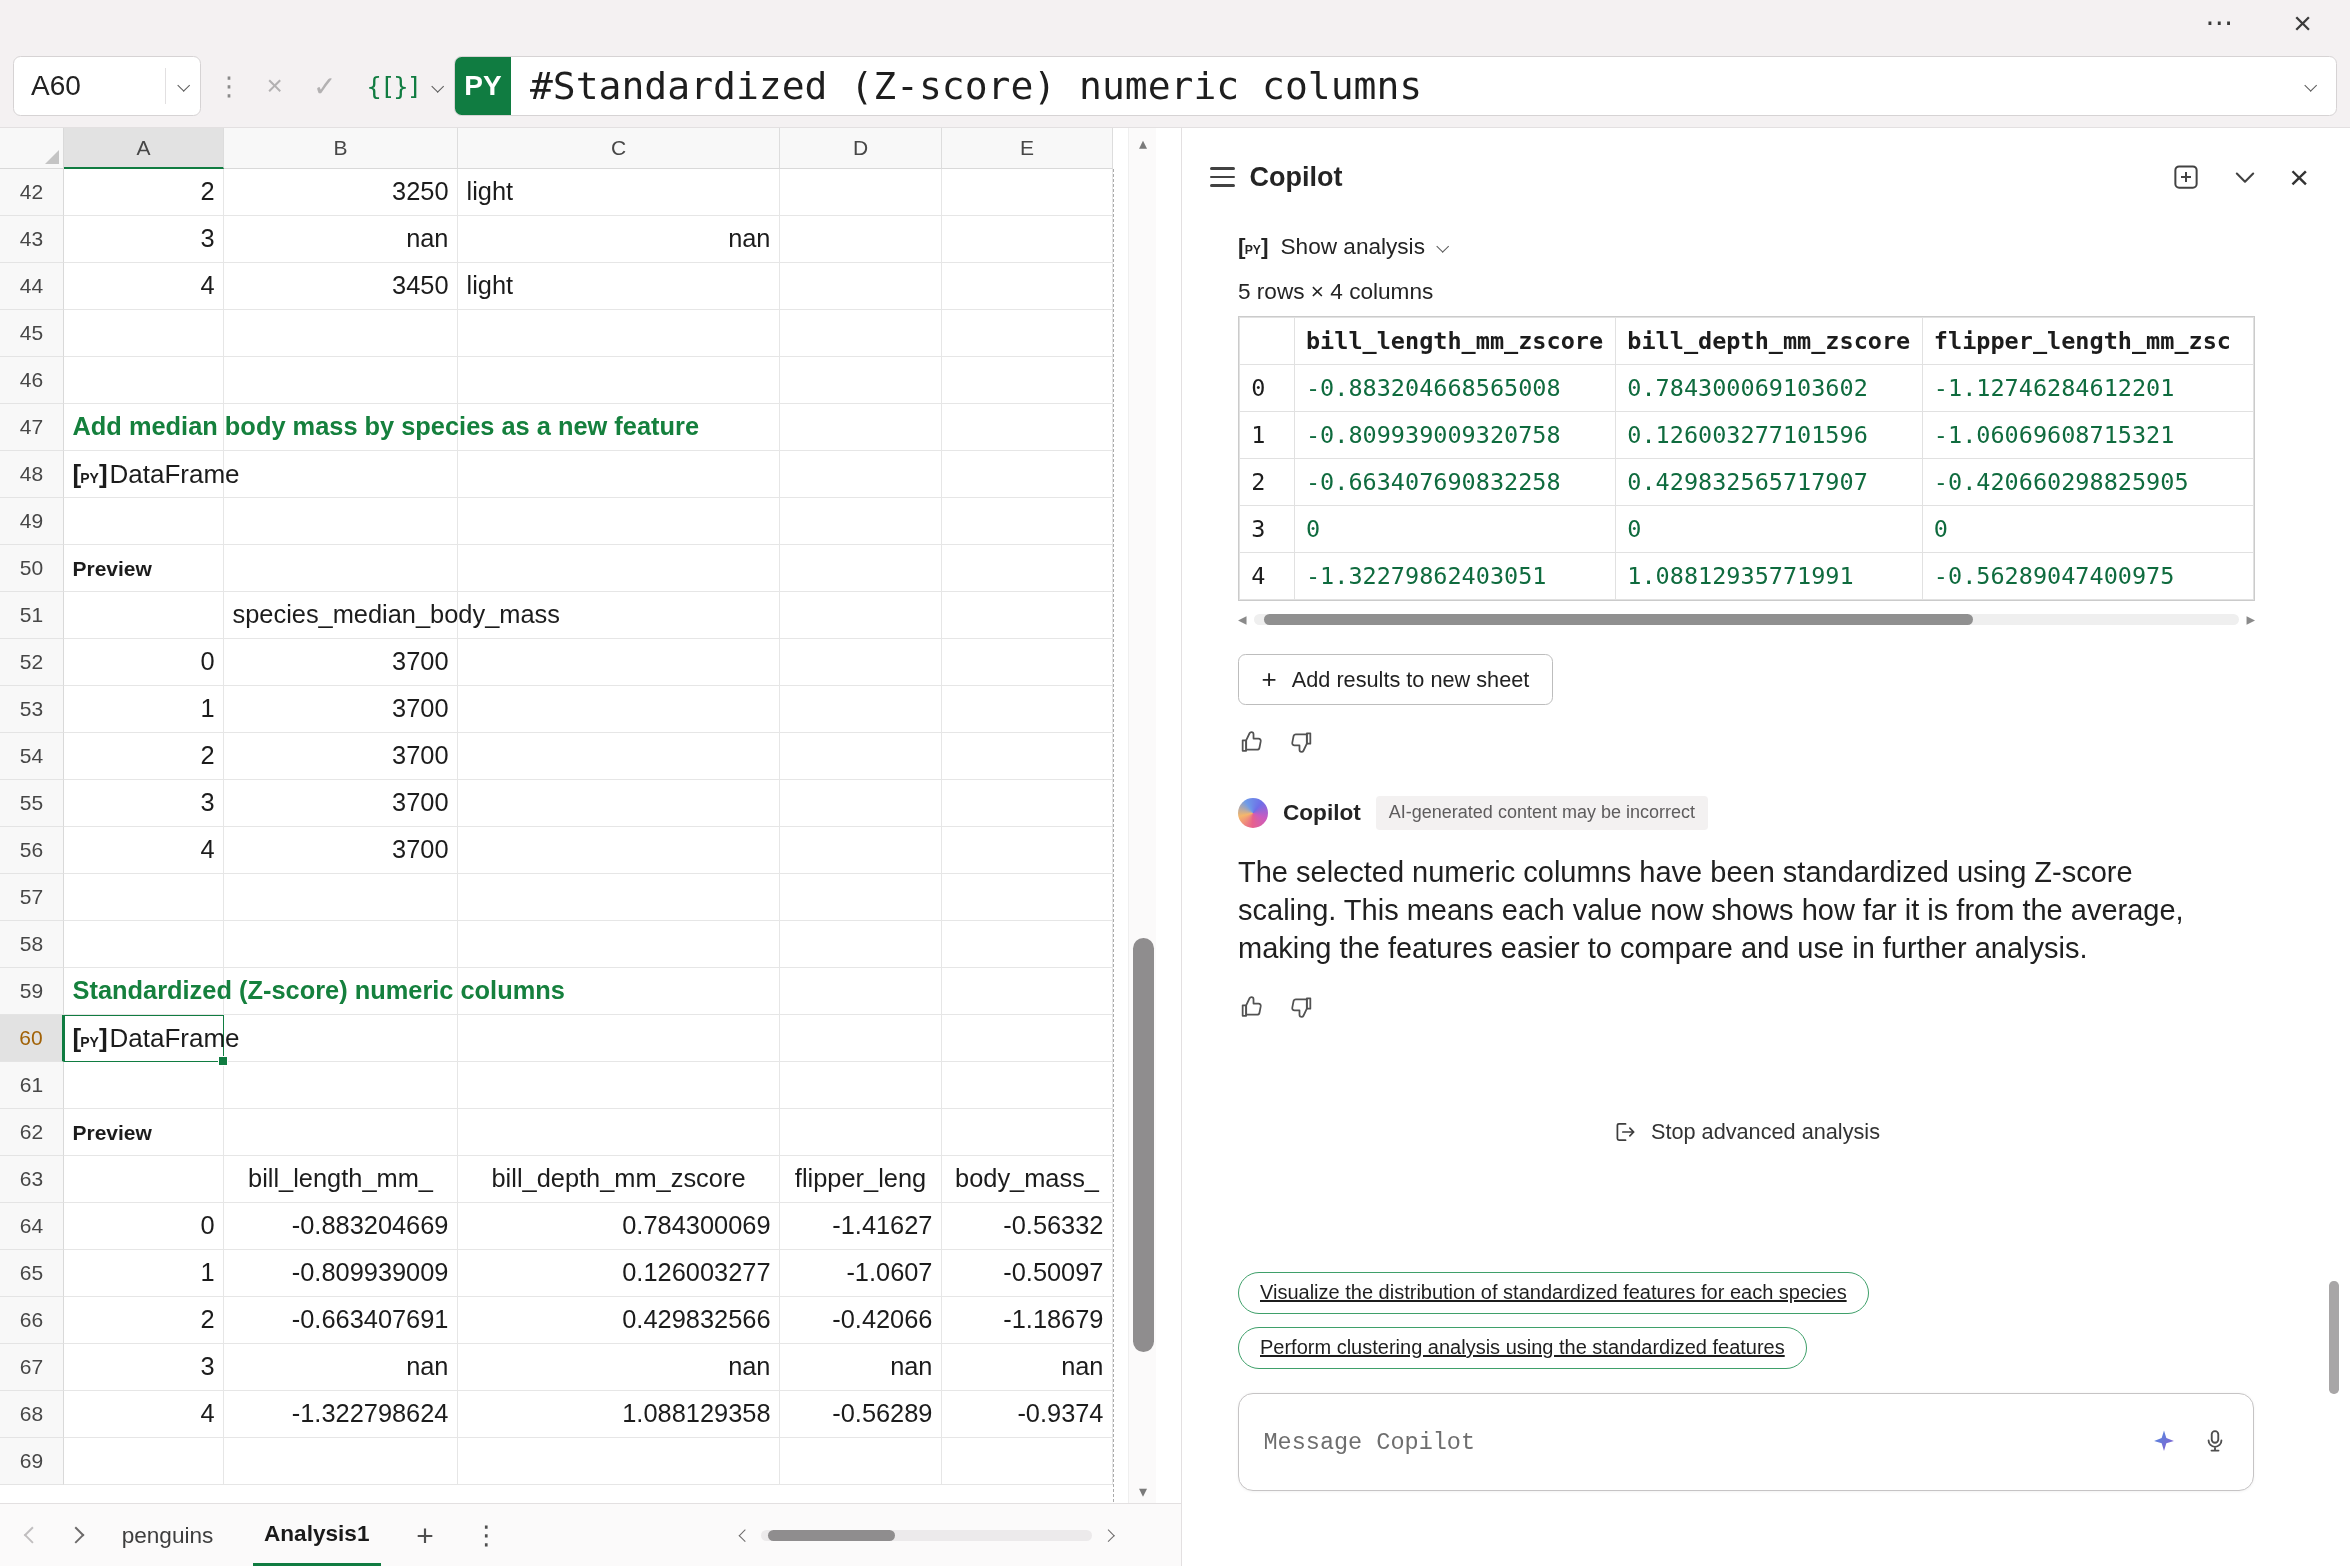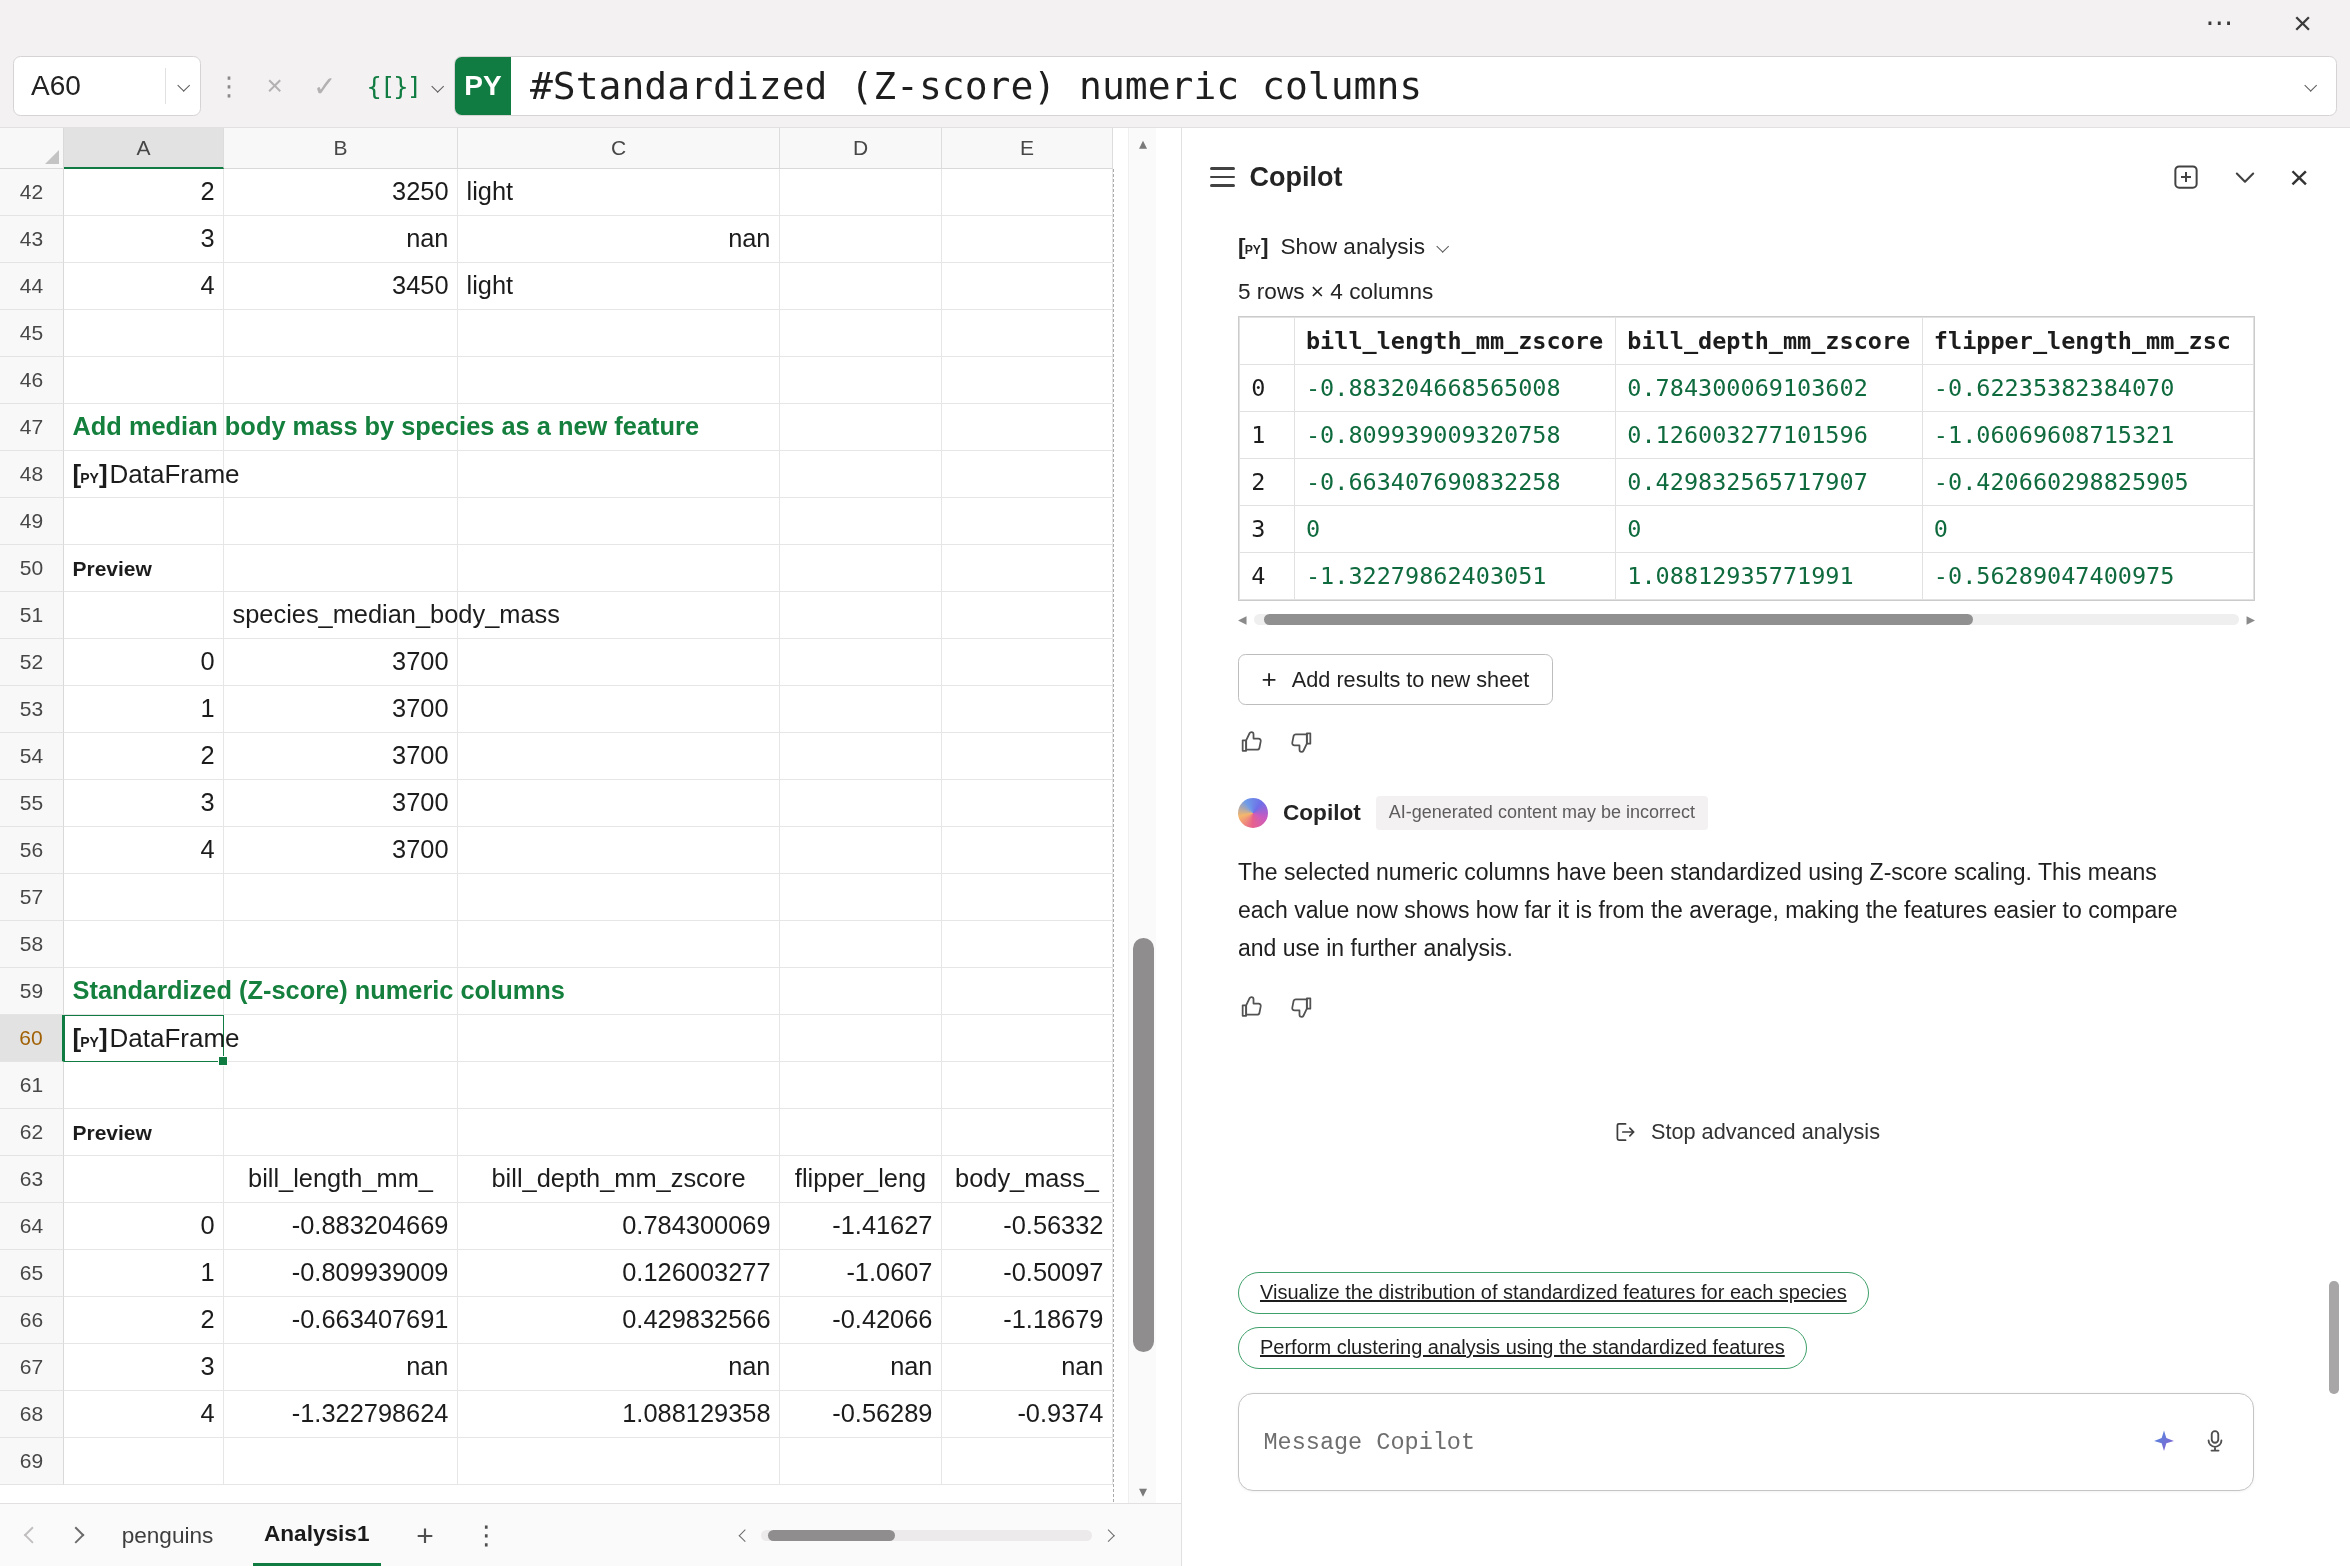--- a/index.html
+++ b/index.html
@@ -128,21 +128,21 @@
   .thumbrow { display:flex; align-items:center; gap:21px; }
   .thumbrow.first { margin-bottom:40px; }
   .thumb { width:28px; height:28px; fill:none; stroke:#525252; stroke-width:1.5;
     stroke-linejoin:round; stroke-linecap:round; }
   .thumb.down { transform:rotate(180deg); }
   .attrib { display:flex; align-items:center; gap:15px; margin-bottom:22.6px; }
   .avatar { width:30px; height:30px; border-radius:50%;
     background:conic-gradient(from 40deg, #6E6EE8, #C95BC1, #E8618C, #F5B76B, #6E9BE8, #6E6EE8); }
   .attrib .aname { font-size:22.6px; font-weight:700; color:#242424; }
   .aibadge { background:#F3F1F1; color:#5E5C5D; font-size:18px; padding:6.6px 13px; border-radius:3.8px; }
-  .ptext { font-size:23px; line-height:38px; color:#202020; max-width:956px; margin-bottom:26px; }
+  .ptext { font-size:29px; line-height:38px; color:#202020; max-width:956px; margin-bottom:26px; }
   .stoprow { margin-top:98px; display:flex; align-items:center; justify-content:center; gap:13px;
     font-size:21.7px; color:#333; }
   .suggests { margin-top:auto; display:flex; flex-direction:column; align-items:flex-start; gap:13px;
     margin-bottom:24.5px;text-decoration:underline; }
   .pill { border:1.9px solid #3FA06A; border-radius:22.6px; padding:8.5px 21px; font-size:20px;
     color:#1F1F1F; background:#fff; white-space:nowrap; }
   .msgbox { height:98px; border:0.9px solid #C6C4C5; border-radius:15px; background:#fff;
     display:flex; align-items:center; padding:0 24.5px; gap:22.6px; box-shadow:0 0.9px 2.8px rgba(0,0,0,0.05); }
   .msgbox input { flex:1; border:none; outline:none; font-size:23.5px; color:#333;
     font-family:Liberation Mono, monospace; background:transparent; }
@@ -608,21 +608,21 @@
             <th>bill_length_mm_zscore</th>
             <th>bill_depth_mm_zscore</th>
             <th>flipper_length_mm_zsc</th>
           </tr>
         </thead>
         <tbody>
           <tr>
             <th>0</th>
             <td>-0.883204668565008</td>
             <td>0.784300069103602</td>
-            <td>-0.62235382384070</td>
+            <td>-1.12746284612201</td>
           </tr>
           <tr>
             <th>1</th>
             <td>-0.809939009320758</td>
             <td>0.126003277101596</td>
             <td>-1.06069608715321</td>
           </tr>
           <tr>
             <th>2</th>
             <td>-0.663407690832258</td>

